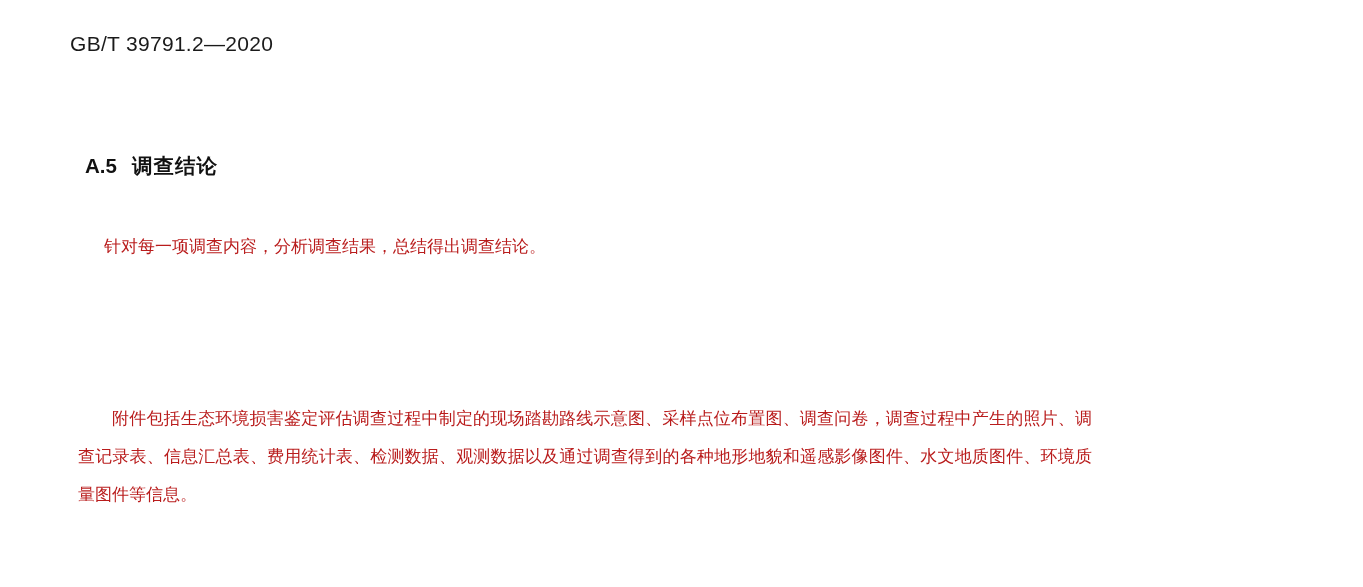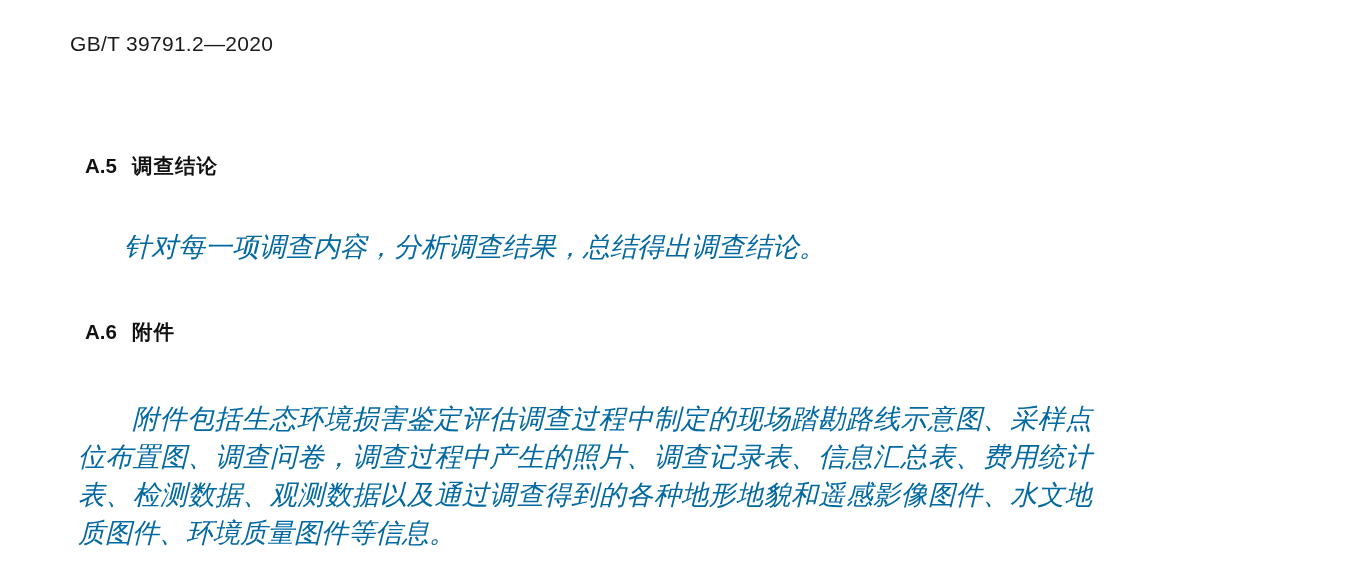--- a/index.html
+++ b/index.html
@@ -46,27 +46,26 @@
     display: inline-block;
     min-width: 62px;
     text-align: center;
   }
   .section-heading .title {
     letter-spacing: 1px;
     text-align: right;
   }
   .body-text {
     font-family: "Liberation Serif", serif;
-    font-size: 27px;
+    font-size: 17px;
     line-height: 38px;
-    color: #0369a1;
+    color: #b91c1c;
     text-align: justify;
     text-justify: inter-ideograph;
     text-indent: 2em;
-    font-style: italic;
   }
   #sec-a5-heading { top: 152px; }
   #sec-a5-para    { top: 228px; }
   #sec-a6-heading { top: 318px; }
   #sec-a6-para    { top: 392px; }
 </style>
 </head>
 <body>
 
 <div class="page">
@@ -76,23 +75,18 @@
   <div class="section" id="sec-a5-heading">
     <div class="section-heading">
       <span class="num">A.5</span><span class="title">调查结论</span>
     </div>
   </div>
 
   <div class="section" id="sec-a5-para">
     <p class="body-text" style="margin:0;">针对每一项调查内容，分析调查结果，总结得出调查结论。</p>
   </div>
 
-  <div class="section" id="sec-a6-heading">
-    <div class="section-heading">
-      <span class="num">A.6</span><span class="title">附件</span>
-    </div>
-  </div>
 
   <div class="section" id="sec-a6-para">
     <p class="body-text" style="margin:8px;">附件包括生态环境损害鉴定评估调查过程中制定的现场踏勘路线示意图、采样点位布置图、调查问卷，调查过程中产生的照片、调查记录表、信息汇总表、费用统计表、检测数据、观测数据以及通过调查得到的各种地形地貌和遥感影像图件、水文地质图件、环境质量图件等信息。</p>
   </div>
 
 </div>
 
 </body></html>

